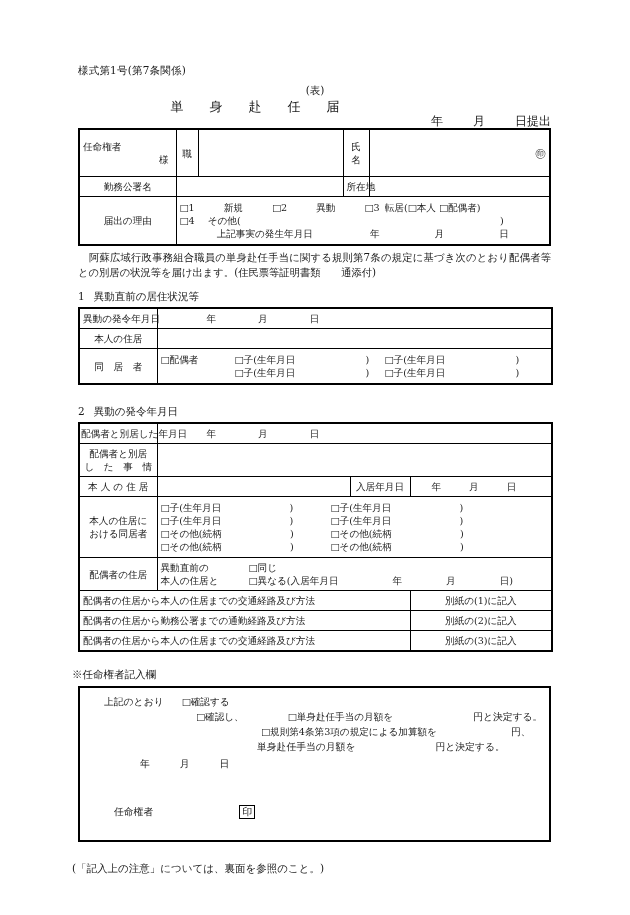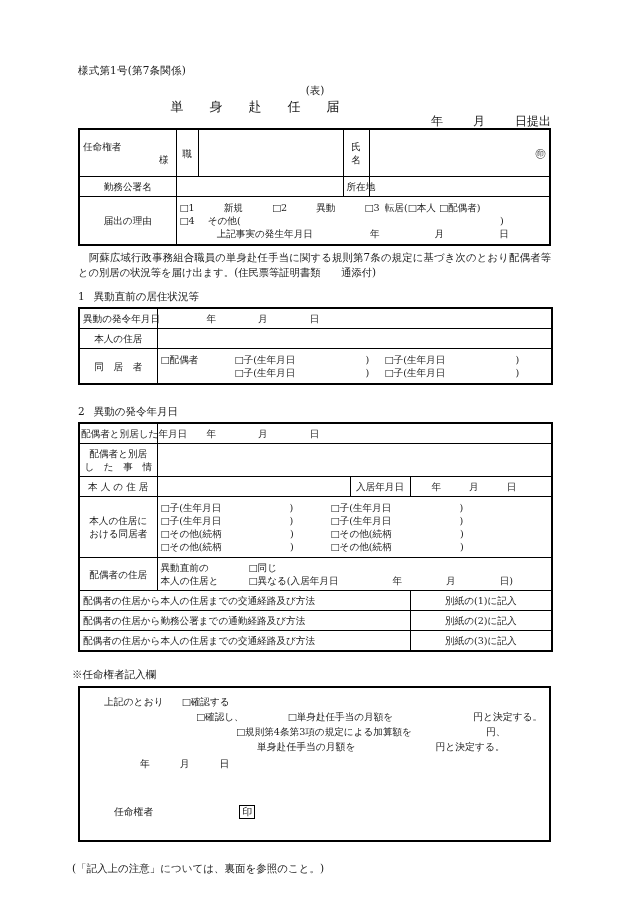--- a/index.html
+++ b/index.html
@@ -443,21 +443,21 @@
   <div class="note-head">※任命権者記入欄</div>
 
   <div class="appr-body">
     <div class="ab-l1 nowrap">
       <span>上記のとおり</span><span class="k chk">□確認する</span>
     </div>
     <div class="ab-l2 nowrap">
       <span class="chk">□確認し、</span><span class="c2 chk">□単身赴任手当の月額を</span><span class="amt"></span><span>円と決定する。</span>
     </div>
     <div class="ab-l3 nowrap">
-      <span style="margin-left:40px" class="chk">□規則第4条第3項の規定による加算額を</span><span class="amt"></span><span>円、</span>
+      <span style="margin-left:65px" class="chk">□規則第4条第3項の規定による加算額を</span><span class="amt"></span><span>円、</span>
     </div>
     <div class="ab-l4 nowrap">
       <span style="margin-left:44px">単身赴任手当の月額を</span><span class="amt"></span><span>円と決定する。</span>
     </div>
     <div class="ab-l5 nowrap">
       <span class="y">年</span><span class="m">月</span><span>日</span>
     </div>
     <div class="ab-l6 nowrap">
       <span>任命権者</span><span class="seal-box">印</span>
     </div>

